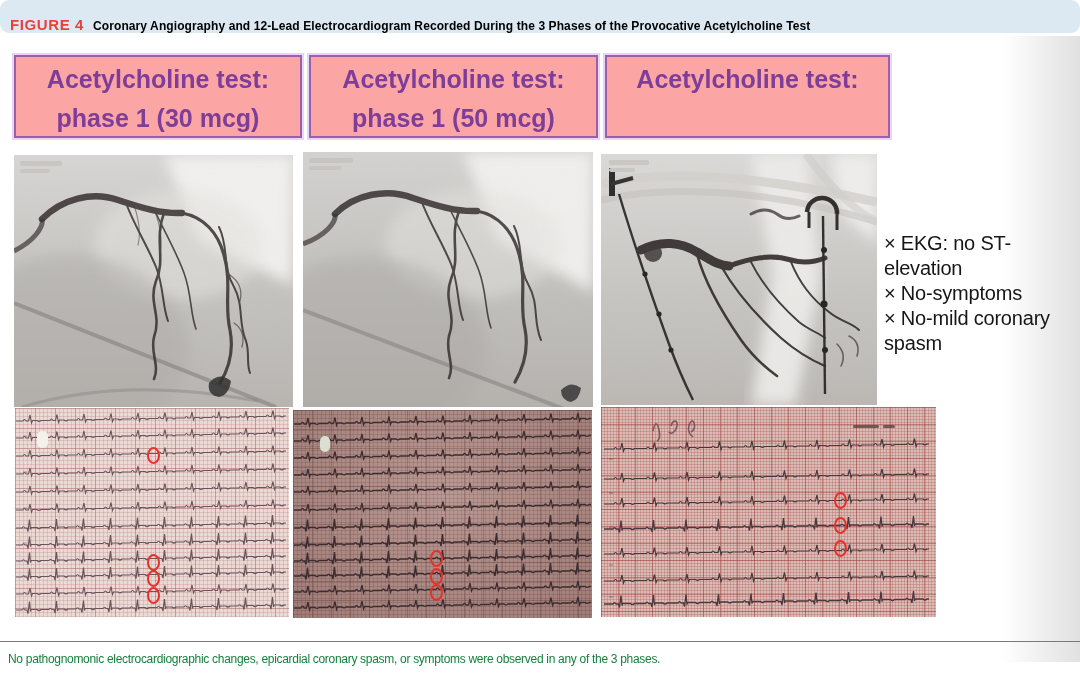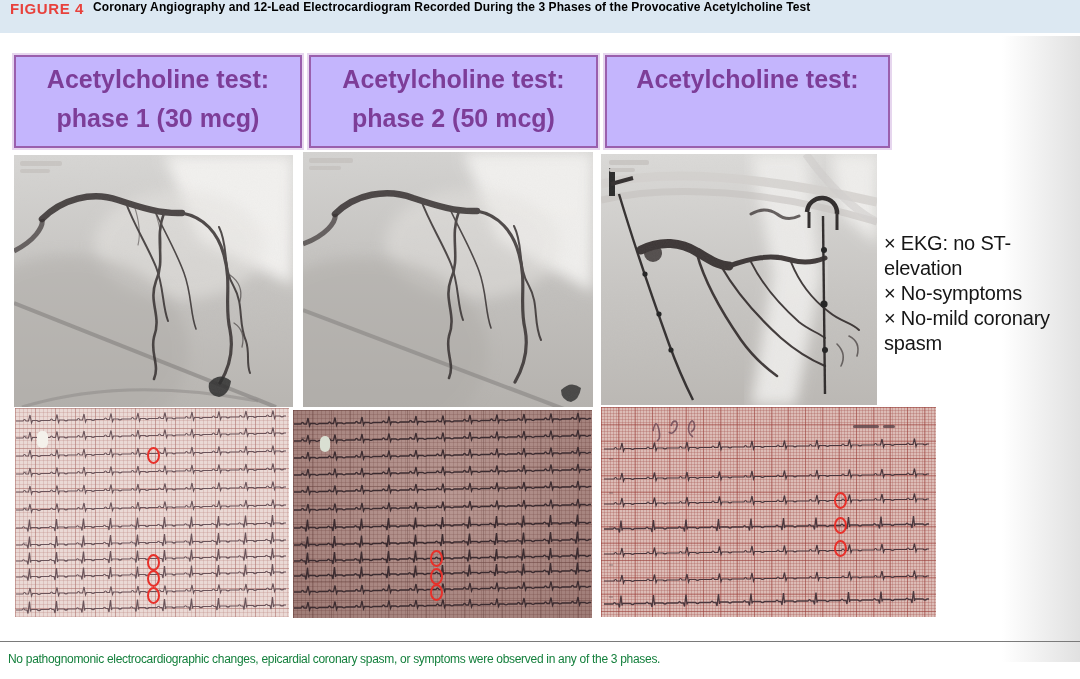--- a/index.html
+++ b/index.html
@@ -1,27 +1,27 @@
 <!DOCTYPE html>
 <html><head>
 <meta charset="utf-8">
 <style>
   html,body{margin:0;padding:0;background:#fff;}
   .page{position:relative;width:1080px;height:679px;background:#ffffff;overflow:hidden;
         font-family:"Liberation Sans",sans-serif;}
   
   .fig-header{position:absolute;left:0;top:0;width:1080px;height:33px;background:#dce8f2;
-              display:flex;align-items:flex-start;}
+              display:flex;align-items:flex-end;border-radius:9px;}
   .fig-label{color:#e8413c;font-weight:bold;font-size:15px;letter-spacing:.6px;margin-left:10px;}
   .fig-title{color:#000000;font-weight:bold;font-size:12px;margin-left:9px;letter-spacing:.1px;}
   
   .slide-shade{position:absolute;top:36px;right:0;width:78px;height:626px;
                background:linear-gradient(to right,rgba(210,210,210,0),rgba(200,200,200,.55));}
   
-  .phase-box{position:absolute;top:55px;height:93px;background:#c4b5fd;border:2px solid #9a5fad;
+  .phase-box{position:absolute;top:55px;height:83px;background:#fca5a5;border:2px solid #9a5fad;
              box-shadow:0 0 0 2px #e6d6ee;color:#7d3d98;text-align:center;font-weight:bold;
              font-size:25px;line-height:39px;padding-top:3px;box-sizing:border-box;}
   .pb1{left:14px;width:288px;} .pb2{left:309px;width:289px;} .pb3{left:605px;width:285px;}
   
   .angio{position:absolute;overflow:hidden;background:#c9c7c4;}
   .an1{left:14px;top:155px;width:279px;height:252px;}
   .an2{left:303px;top:152px;width:290px;height:255px;}
   .an3{left:601px;top:154px;width:276px;height:251px;}
   .angio svg{display:block;}
   
@@ -71,21 +71,21 @@
   </div>
 
   <div class="slide-shade"></div>
 
   <div class="phase-box pb1">
     <div>Acetylcholine test:</div>
     <div>phase 1 (30 mcg)</div>
   </div>
   <div class="phase-box pb2">
     <div>Acetylcholine test:</div>
-    <div>phase 2 (50 mcg)</div>
+    <div>phase 1 (50 mcg)</div>
   </div>
   <div class="phase-box pb3">
     <div>Acetylcholine test:</div>
   </div>
 
   <div class="angio an1">
     <svg width="279" height="252" viewBox="0 0 279 252">
       <defs>
         <linearGradient id="g1" x1="0" y1="0" x2="0" y2="1">
           <stop offset="0" stop-color="#d7d6d4"></stop>

